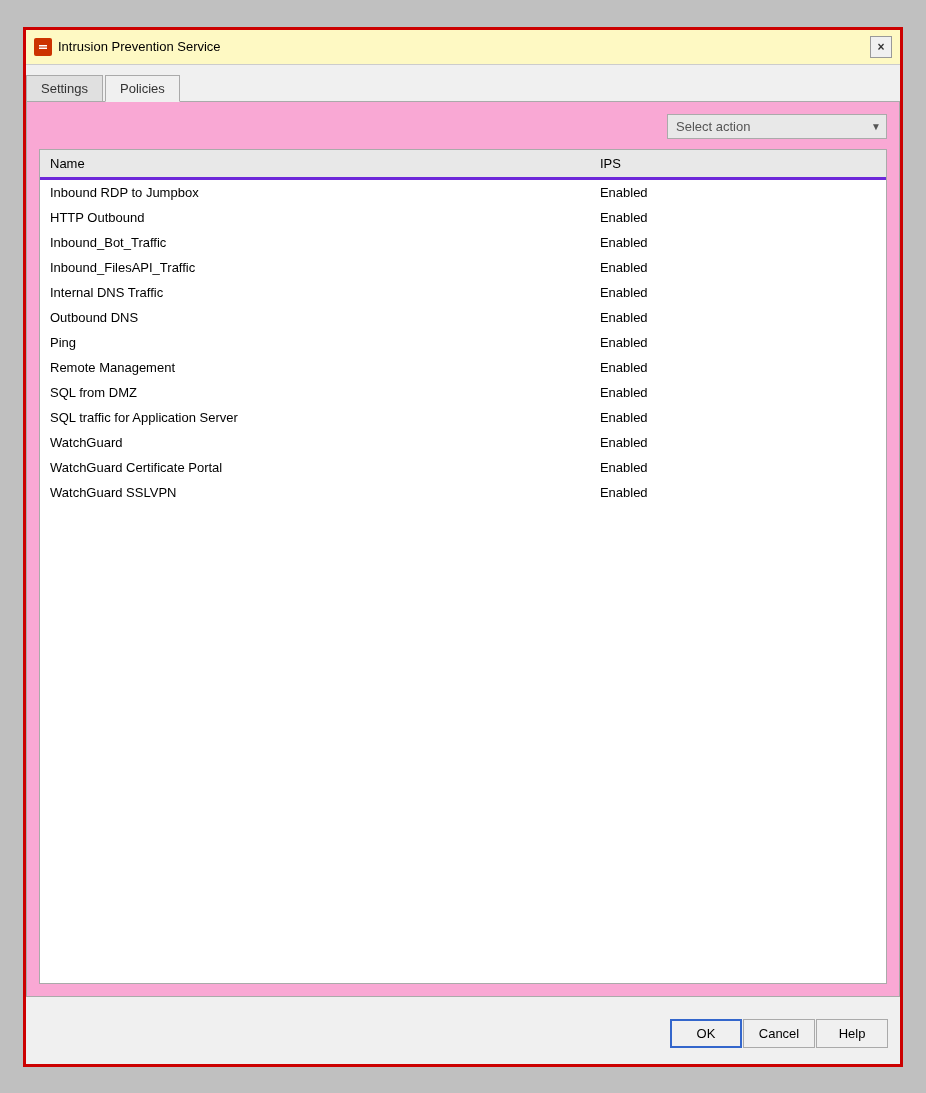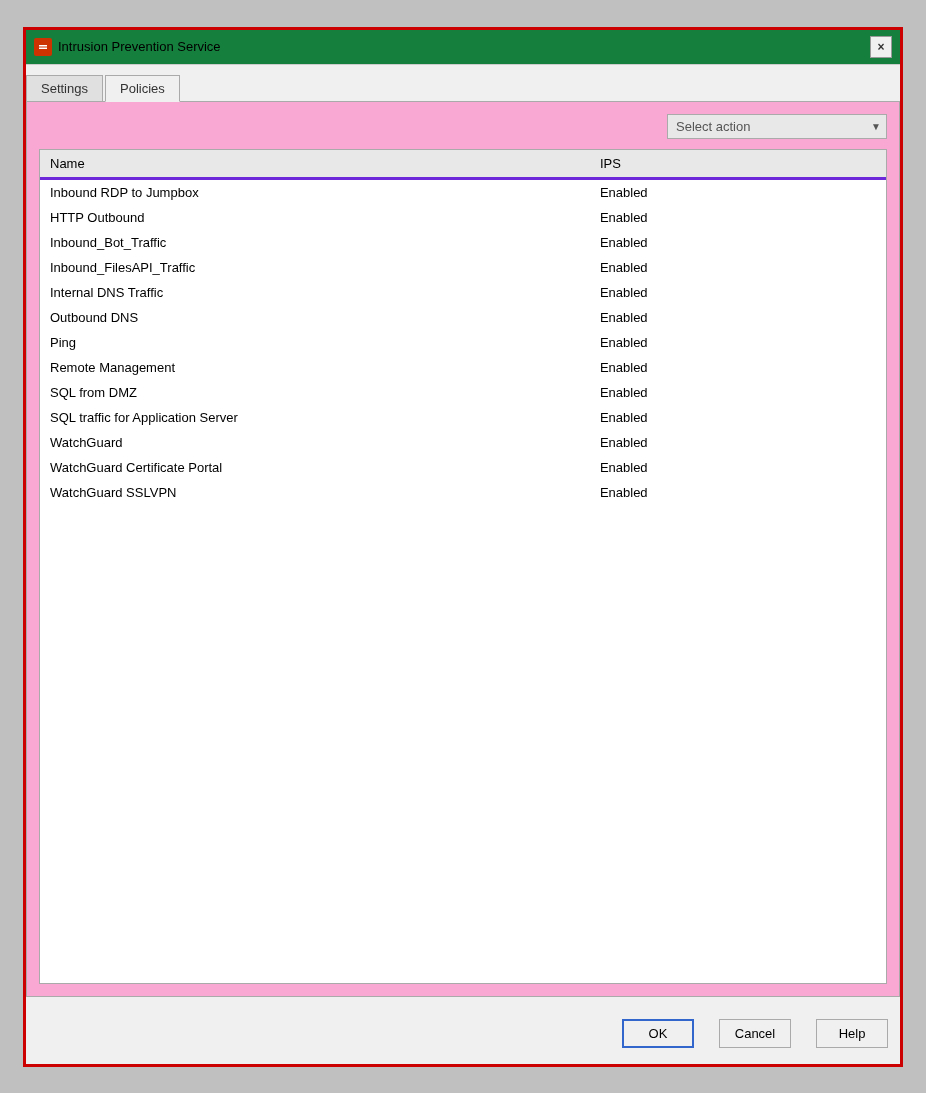--- a/index.html
+++ b/index.html
@@ -23,21 +23,21 @@
     .dialog-border {
       border: 3px solid #cc0000;
       background: #f0f0f0;
       width: 880px;
       min-height: 1040px;
       display: flex;
       flex-direction: column;
     }
 
     .title-bar {
-      background: #15803d;
+      background: #fef9c3;
       display: flex;
       align-items: center;
       padding: 6px 8px;
       border-bottom: 1px solid #ccc;
       justify-content: space-between;
     }
 
     .title-bar-left {
       display: flex;
       align-items: center;
@@ -206,21 +206,21 @@
     tbody td {
       padding: 5px 10px;
       font-size: 13px;
       color: #000;
       border-bottom: none;
     }
 
     .dialog-footer {
       display: flex;
       justify-content: flex-end;
-      gap: 25px;
+      gap: 1px;
       padding: 12px 12px 16px 12px;
     }
 
     .btn {
       min-width: 72px;
       padding: 5px 14px;
       border: 1px solid #aaa;
       background: #f0f0f0;
       cursor: pointer;
       font-size: 13px;

